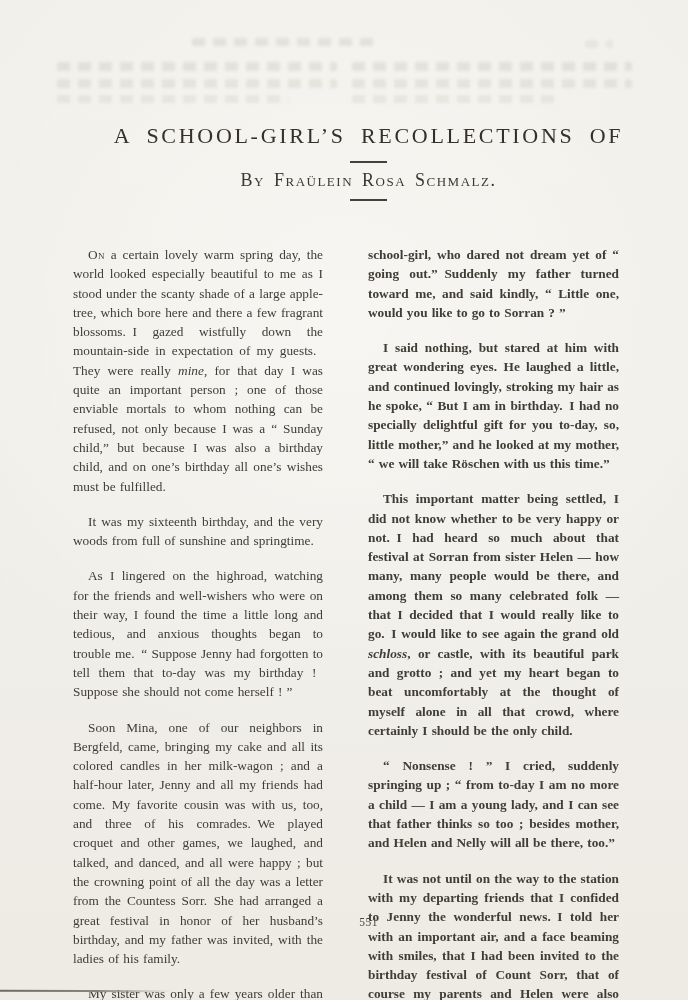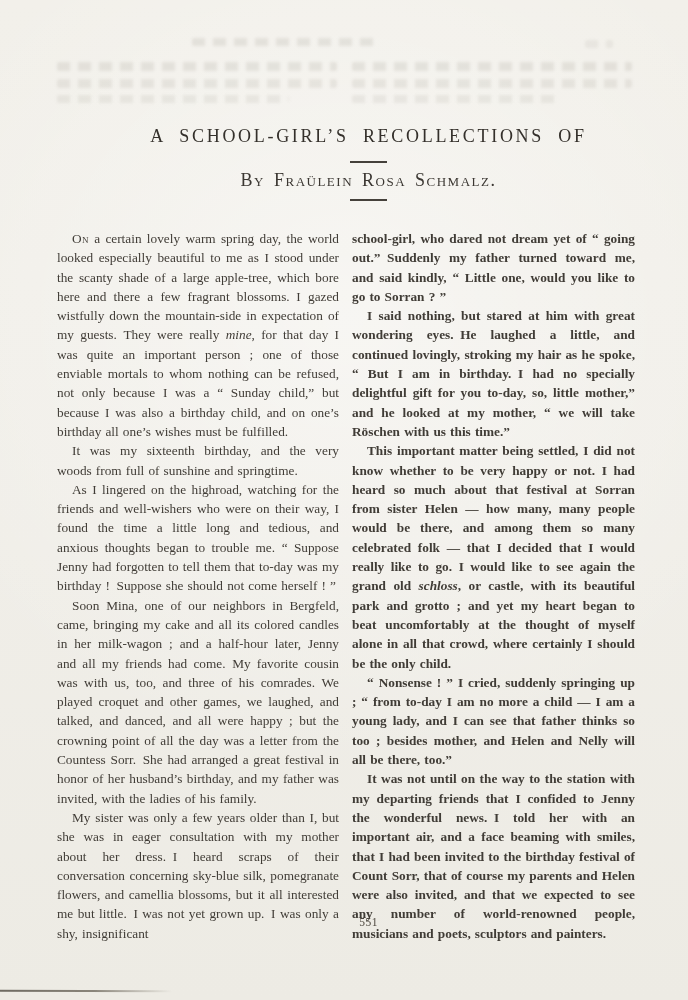--- a/index.html
+++ b/index.html
@@ -20,21 +20,21 @@
     filter:blur(1.7px);
     opacity:.45;
     border-radius:2px;
   }
   .header{
     position:absolute;left:80px;top:124px;width:577px;
     text-align:center;color:#34302b;
   }
   .title{
     margin:0;font-weight:normal;
-    font-size:18px;line-height:24px;
+    font-size:22px;line-height:24px;
     letter-spacing:2.7px;word-spacing:7px;
   }
   .rule{
     width:37px;height:2px;background:#45413b;
     margin:13px auto 0 auto;
   }
   .byline{
     margin:7px 0 0 0;
     font-variant:small-caps;
     font-size:18px;letter-spacing:1.5px;word-spacing:3px;
@@ -43,21 +43,21 @@
   .rule2{margin-top:8px;}
   .col{
     position:absolute;top:229px;
     font-size:13.3px;line-height:19.3px;
     color:#403c36;
     text-align:justify;
     word-spacing:0.8px;
   }
   .col-left{left:57px;width:282px;}
   .col-right{left:352px;width:283px;font-weight:bold;}
-  .para{margin:0;text-indent:15px;}
+  .para{margin:16px;text-indent:15px;}
   .para.no-indent{text-indent:0;}
   .it{font-style:italic;}
   .sc{font-variant:small-caps;letter-spacing:.4px;}
   .page-number{
     position:absolute;left:80px;top:916px;width:577px;
     text-align:center;
     font-size:11.5px;color:#4c463e;letter-spacing:.5px;
   }
   .edge-line{
     position:absolute;left:0;top:990px;width:172px;height:2px;

